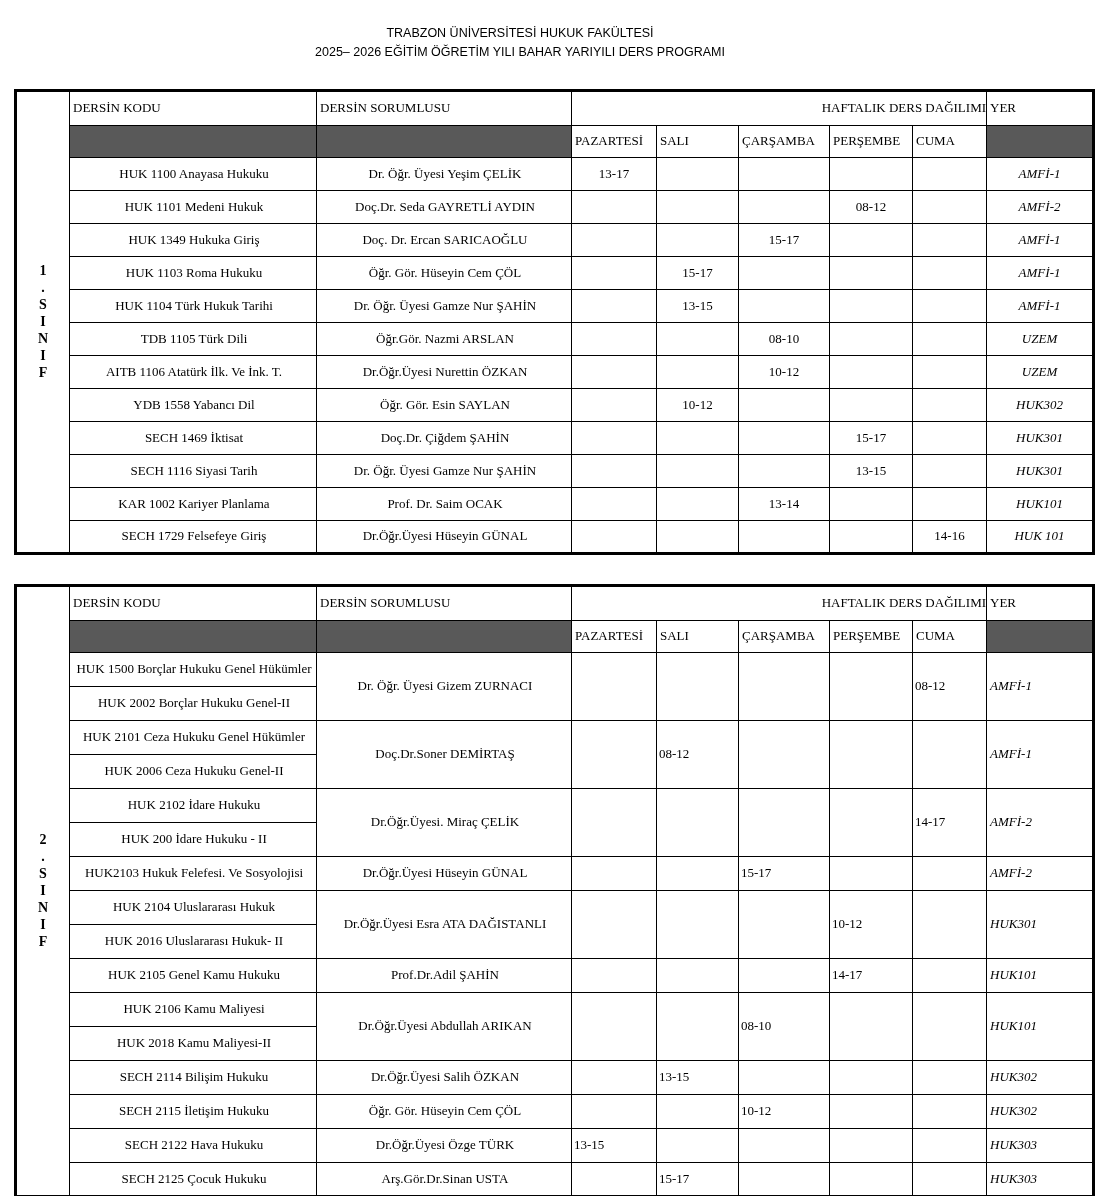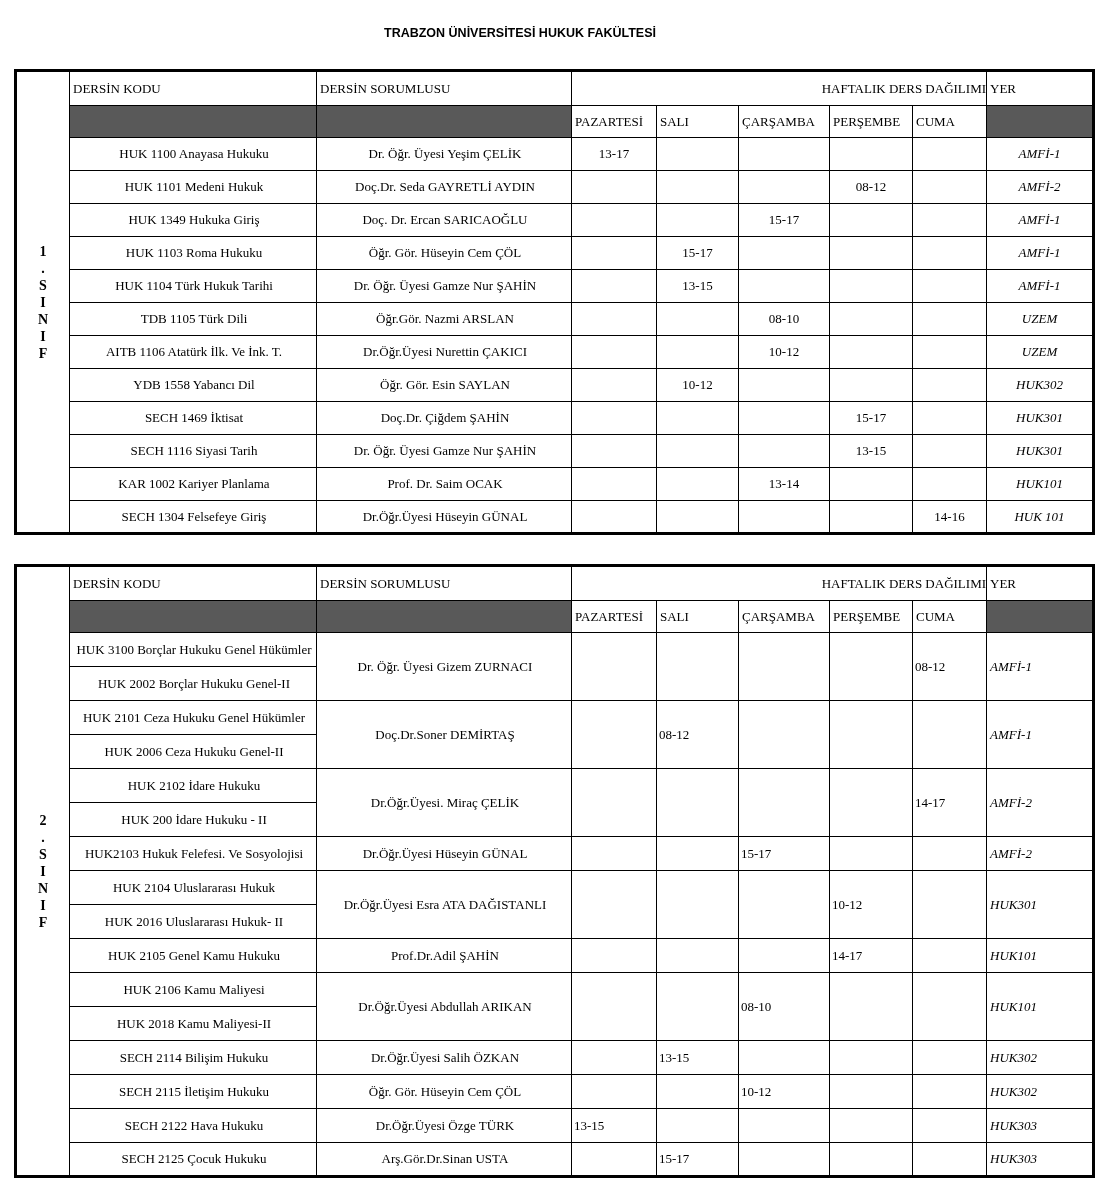--- a/index.html
+++ b/index.html
@@ -4,21 +4,21 @@
 <style>
   html,body { margin:0; padding:0; background:#ffffff; }
   body {
     width:1106px; height:1196px; overflow:hidden;
     font-family:"Liberation Serif", serif; color:#000;
   }
   .title-block {
     width:1040px; margin-top:24px; margin-bottom:26px;
     text-align:center;
     font-family:"Liberation Sans", sans-serif;
-    font-weight:bold; font-size:12.5px; line-height:1.55;
+    font-weight:normal; font-size:12.5px; line-height:1.55;
   }
   table.sched {
     border-collapse:collapse; table-layout:fixed;
     margin-left:14px; width:1078px;
     border:3px solid #000;
   }
   table.sched.t2 { margin-top:29px; }
   .sched td {
     border:1px solid #000;
     font-size:13px; vertical-align:middle;
@@ -42,20 +42,21 @@
   .sched.t2 td.slot { text-align:left; padding:0 0 0 2px; }
   .sched td.place { text-align:center; padding:0;font-style:italic; }
   .sched.t2 td.place { text-align:left; padding:0 0 0 3px; }
   .sched td.code, .sched td.instr { text-align:center; }
 </style>
 </head>
 <body>
 
 <div class="title-block">
   <div>TRABZON ÜNİVERSİTESİ HUKUK FAKÜLTESİ</div>
+  <div>2025– 2026 EĞİTİM ÖĞRETİM YILI BAHAR YARIYILI DERS PROGRAMI</div>
 </div>
 
 <table class="sched t1">
   <colgroup>
     <col style="width:54px">
       <col style="width:247px">
       <col style="width:255px">
     <col style="width:85px">
       <col style="width:82px">
       <col style="width:91px">
@@ -144,21 +145,21 @@
         <td class="instr">Öğr.Gör. Nazmi ARSLAN</td>
         <td class="slot"></td>
         <td class="slot"></td>
         <td class="slot">08-10</td>
         <td class="slot"></td>
         <td class="slot"></td>
         <td class="place">UZEM</td>
       </tr>
       <tr>
         <td class="code">AITB 1106 Atatürk İlk. Ve İnk. T.</td>
-        <td class="instr">Dr.Öğr.Üyesi Nurettin ÇAKICI</td>
+        <td class="instr">Dr.Öğr.Üyesi Nurettin ÖZKAN</td>
         <td class="slot"></td>
         <td class="slot"></td>
         <td class="slot">10-12</td>
         <td class="slot"></td>
         <td class="slot"></td>
         <td class="place">UZEM</td>
       </tr>
       <tr>
         <td class="code">YDB 1558 Yabancı Dil</td>
         <td class="instr">Öğr. Gör. Esin SAYLAN</td>
@@ -193,21 +194,21 @@
         <td class="code">KAR 1002 Kariyer Planlama</td>
         <td class="instr">Prof. Dr. Saim OCAK</td>
         <td class="slot"></td>
         <td class="slot"></td>
         <td class="slot">13-14</td>
         <td class="slot"></td>
         <td class="slot"></td>
         <td class="place">HUK101</td>
       </tr>
       <tr>
-        <td class="code">SECH 1304 Felsefeye Giriş</td>
+        <td class="code">SECH 1729 Felsefeye Giriş</td>
         <td class="instr">Dr.Öğr.Üyesi Hüseyin GÜNAL</td>
         <td class="slot"></td>
         <td class="slot"></td>
         <td class="slot"></td>
         <td class="slot"></td>
         <td class="slot">14-16</td>
         <td class="place">HUK 101</td>
       </tr>
     </tbody>
 </table>
@@ -244,21 +245,21 @@
       <td class="dark"></td>
       <td class="dark"></td>
       <td>PAZARTESİ</td>
       <td>SALI</td>
       <td>ÇARŞAMBA</td>
       <td>PERŞEMBE</td>
       <td>CUMA</td>
       <td class="dark"></td>
     </tr>
   <tr>
-        <td class="code">HUK 3100 Borçlar Hukuku Genel Hükümler</td>
+        <td class="code">HUK 1500 Borçlar Hukuku Genel Hükümler</td>
         <td class="instr" rowspan="2">Dr. Öğr. Üyesi Gizem ZURNACI</td>
         <td class="slot" rowspan="2"></td>
         <td class="slot" rowspan="2"></td>
         <td class="slot" rowspan="2"></td>
         <td class="slot" rowspan="2"></td>
         <td class="slot" rowspan="2">08-12</td>
         <td class="place" rowspan="2">AMFİ-1</td>
       </tr>
       <tr>
         <td class="code">HUK 2002 Borçlar Hukuku Genel-II</td>

